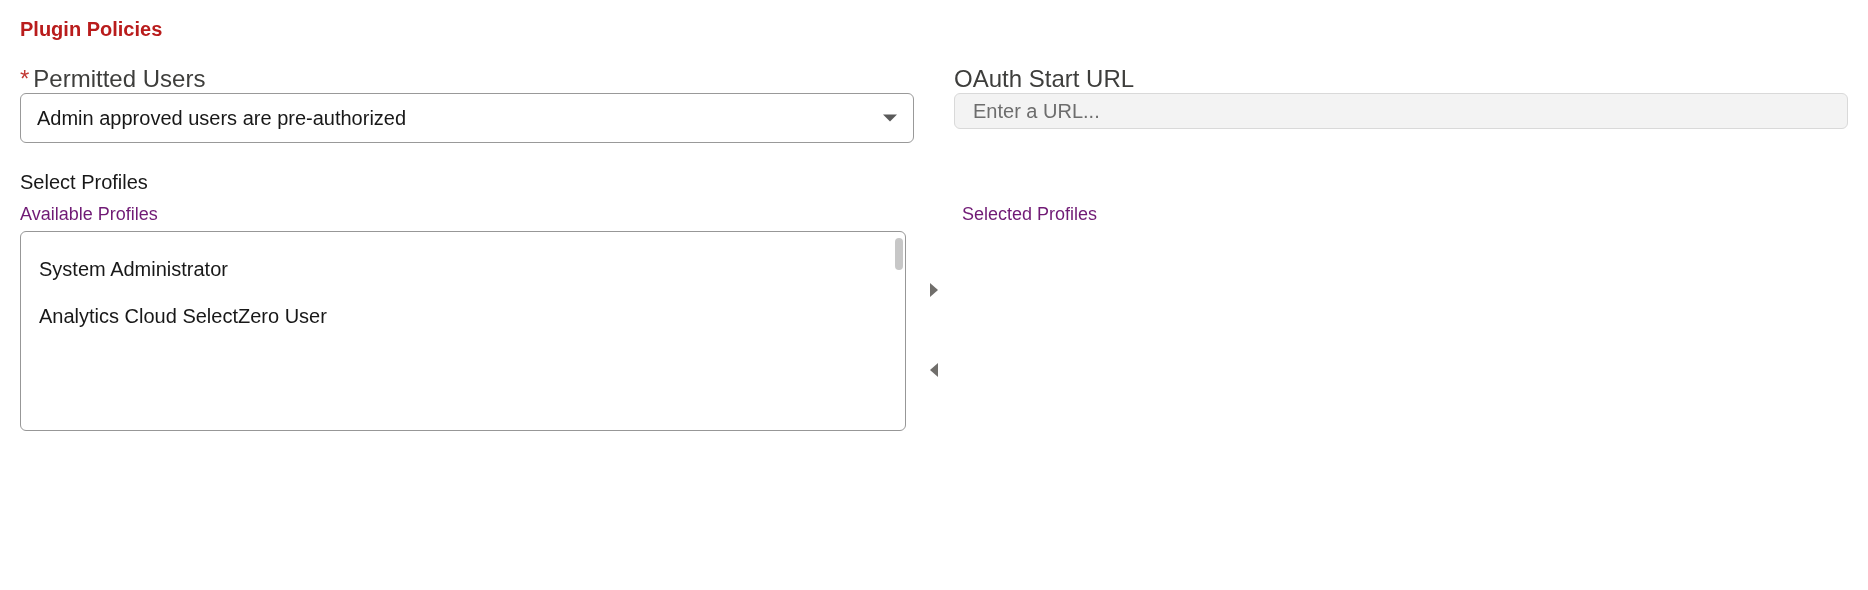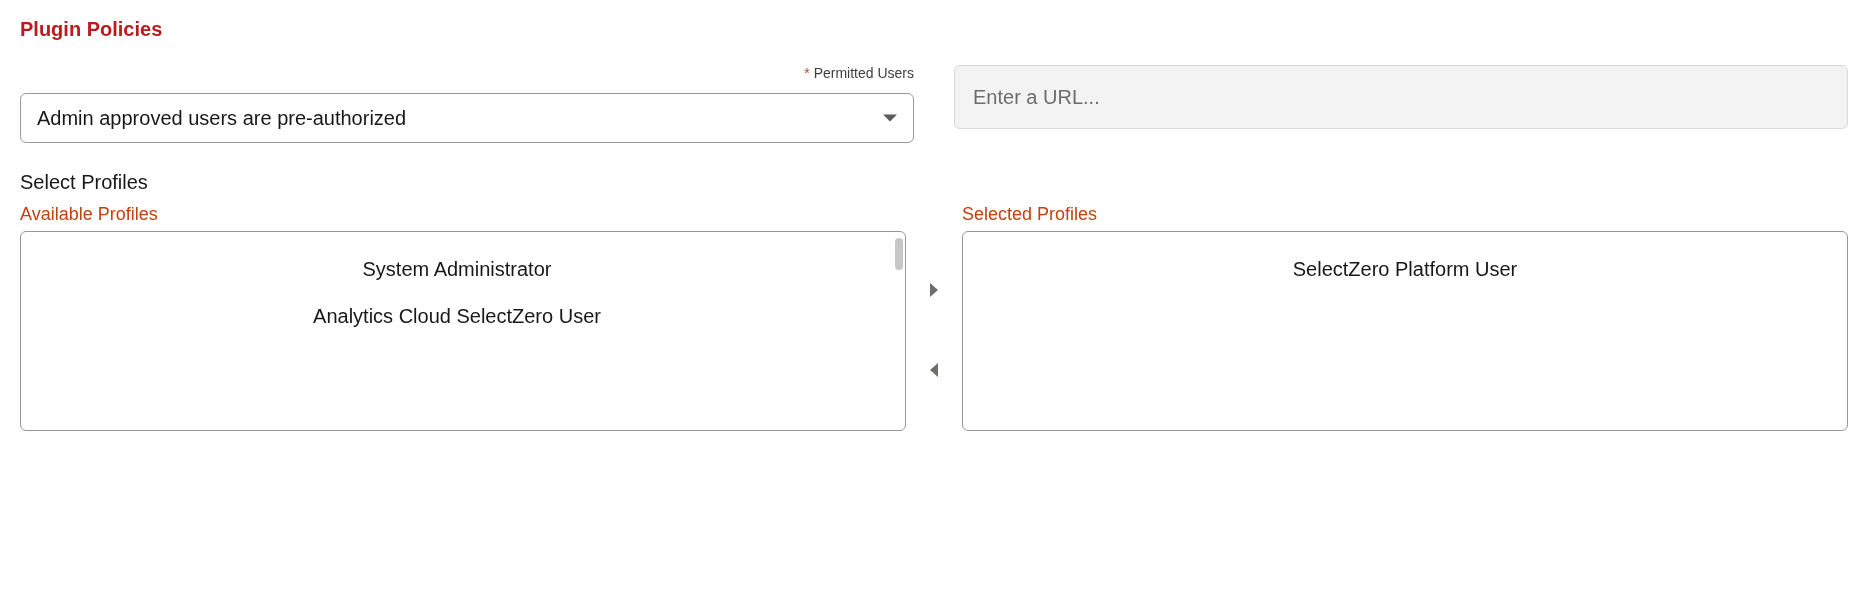--- a/index.html
+++ b/index.html
@@ -28,24 +28,23 @@
       display: flex;
       gap: 40px;
       align-items: flex-start;
     }
     .col {
       flex: 1;
       display: flex;
       flex-direction: column;
     }
     .label-row {
-      font-size: 14px;
+      font-size: 24px;
       color: #3e3e3c;
-      margin-bottom: 12px;
-      text-align: right;
+      margin-bottom: 0;
     }
     .req-star {
       color: #c23934;
       margin-right: 4px;
     }
     .select-wrap {
       position: relative;
       height: 50px;
     }
     .select-display {
@@ -62,21 +61,21 @@
       cursor: pointer;
     }
     .chevron-down {
       position: absolute;
       right: 16px;
       top: 50%;
       transform: translateY(-50%);
       pointer-events: none;
     }
     .text-input {
-      height: 64px;
+      height: 36px;
       width: 100%;
       border: 1px solid #d9d9d9;
       border-radius: 6px;
       background: #f3f3f3;
       padding: 0 18px;
       font-size: 20px;
       color: #181818;
     }
     .text-input::placeholder { color: #6d6d6d; }
 
@@ -85,37 +84,36 @@
       gap: 16px;
       align-items: stretch;
     }
     .picklist-col {
       display: flex;
       flex-direction: column;
       flex: 1;
     }
     .picklist-label {
       font-size: 18px;
-      color: #c2410c;
+      color: #701a75;
       margin-bottom: 6px;
     }
     .listbox {
       border: 1px solid #979797;
       border-radius: 6px;
       height: 200px;
       width: 100%;
       background: #fff;
       position: relative;
       display: flex;
       overflow: hidden;
     }
     .list-items {
       flex: 1;
       padding: 14px 0;
-      text-align: center;
     }
     .list-item {
       padding: 12px 18px;
       font-size: 20px;
       color: #181818;
       cursor: pointer;
     }
     .scrollbar-track {
       width: 12px;
       padding-top: 6px;
@@ -161,20 +159,23 @@
       </div>
       <span class="chevron-down">
         <svg width="16" height="10" viewBox="0 0 16 10">
             <path d="M1 1 L8 8 L15 1 Z" fill="#5a5a5a"></path>
           </svg>
       </span>
     </div>
   </div>
 
   <div class="col">
+    <div class="label-row">
+      <span>OAuth Start URL</span>
+    </div>
     <input type="text" class="text-input" placeholder="Enter a URL..." style="">
   </div>
 </div>
 
 <div class="sub-title">Select Profiles</div>
 
 <div class="picklist-row">
   <div class="picklist-col">
     <div class="picklist-label">Available Profiles</div>
     <div class="listbox">
@@ -196,19 +197,14 @@
     </div>
     <div class="mover-btn">
       <svg width="12" height="16" viewBox="0 0 12 16">
           <path d="M10 1 L2 8 L10 15 Z" fill="#706e6b"></path>
         </svg>
     </div>
   </div>
 
   <div class="picklist-col">
     <div class="picklist-label">Selected Profiles</div>
-    <div class="listbox">
-      <div class="list-items">
-        <div class="list-item">SelectZero Platform User</div>
-      </div>
-    </div>
   </div>
 </div>
 
 </body></html>

